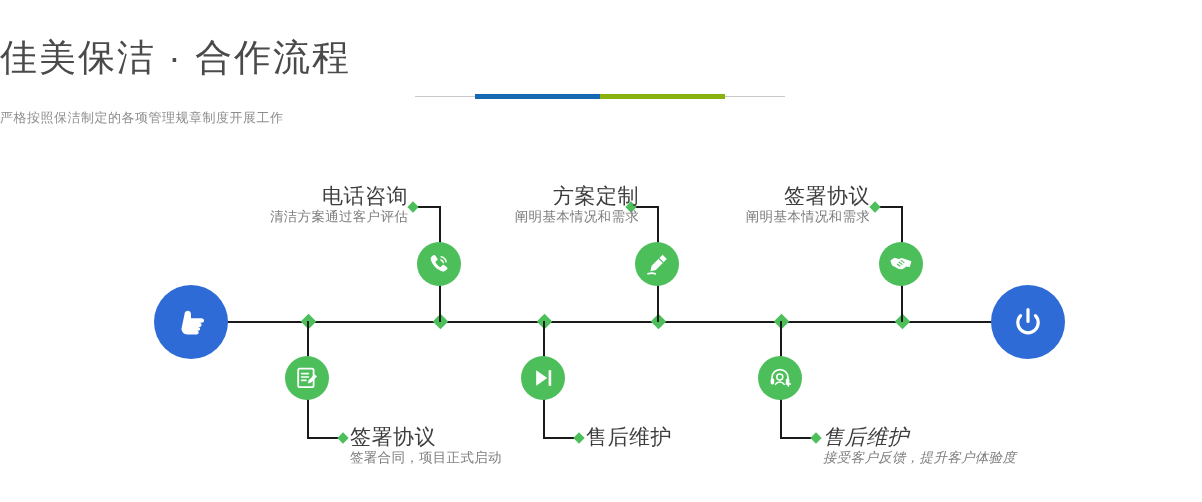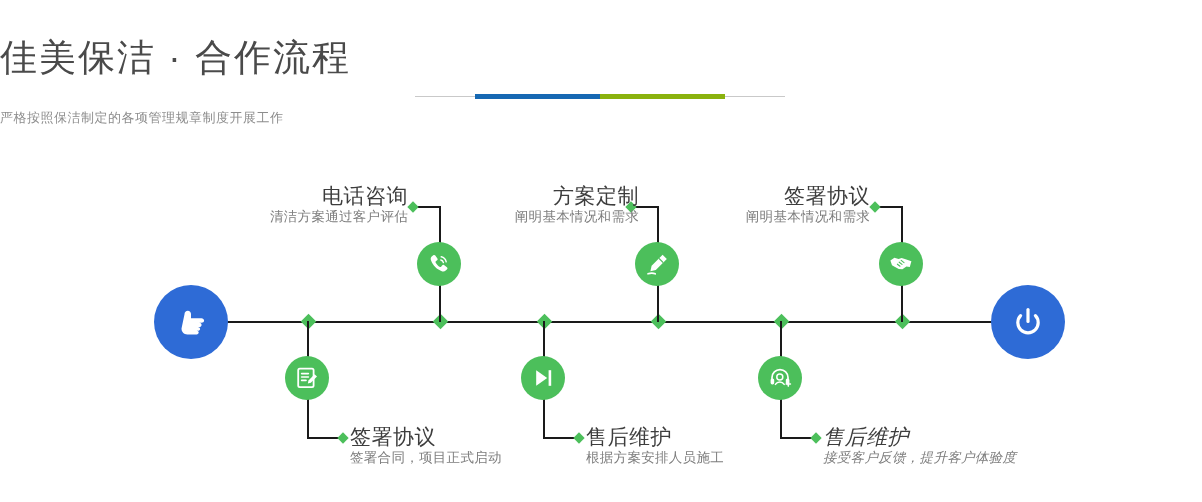--- a/index.html
+++ b/index.html
@@ -265,21 +265,20 @@
     <span>
       <svg width="24" height="24" viewBox="0 0 24 24">
         <path fill="#ffffff" d="M5.2 4.2l11.0 7.8-11.0 7.8z"></path>
         <rect x="17.6" y="4.2" width="2.6" height="15.6" fill="#ffffff"></rect>
       </svg>
     </span>
   </div>
 
   <div class="label bot" style="left:586px; top:426px; width:300px;">
     <div class="l-title">售后维护</div>
-    <div class="l-sub">根据方案安排人员施工</div>
   </div>
 
   <div class="diamond" style="left:776px; top:316px;"></div>
   <div class="v-line" style="left:780px; top:321px; height:118px;"></div>
   <div class="h-line" style="left:780px; top:437px; width:34px;"></div>
   <div class="diamond small" style="left:812px; top:434px;"></div>
 
   <div class="node-circle" style="left:758px; top:356px;">
     <span>
       <svg width="24" height="24" viewBox="0 0 24 24">

